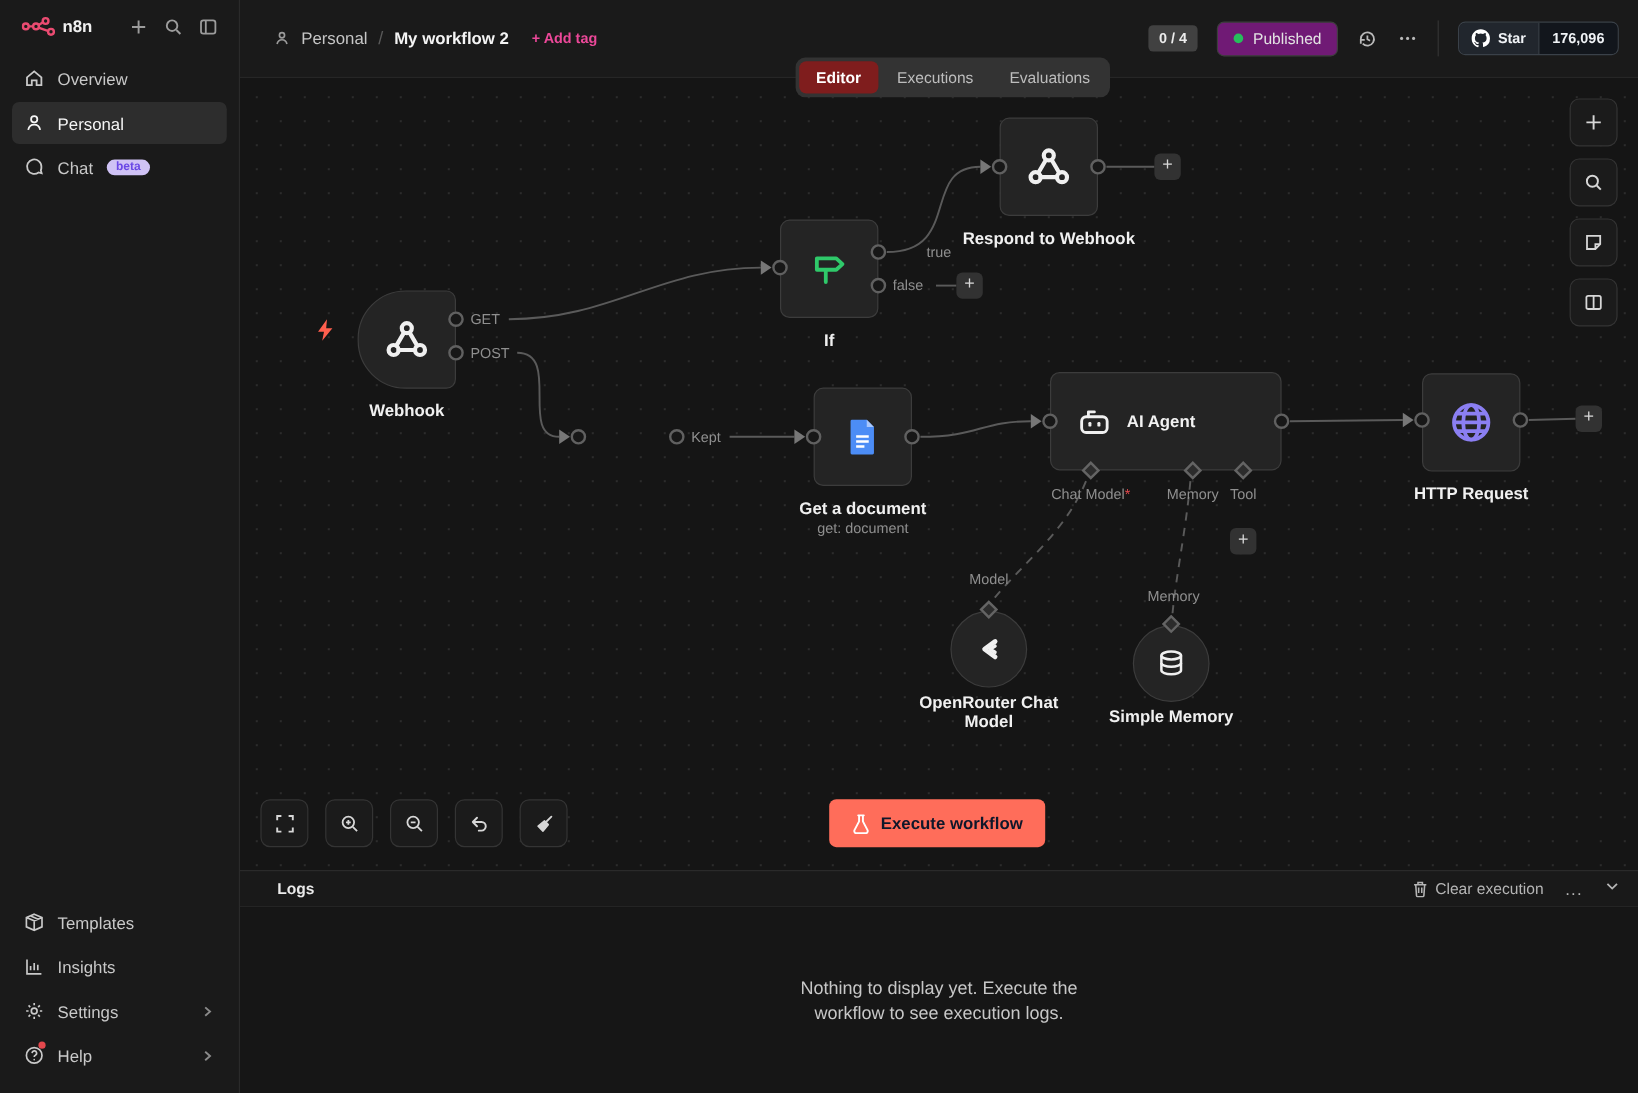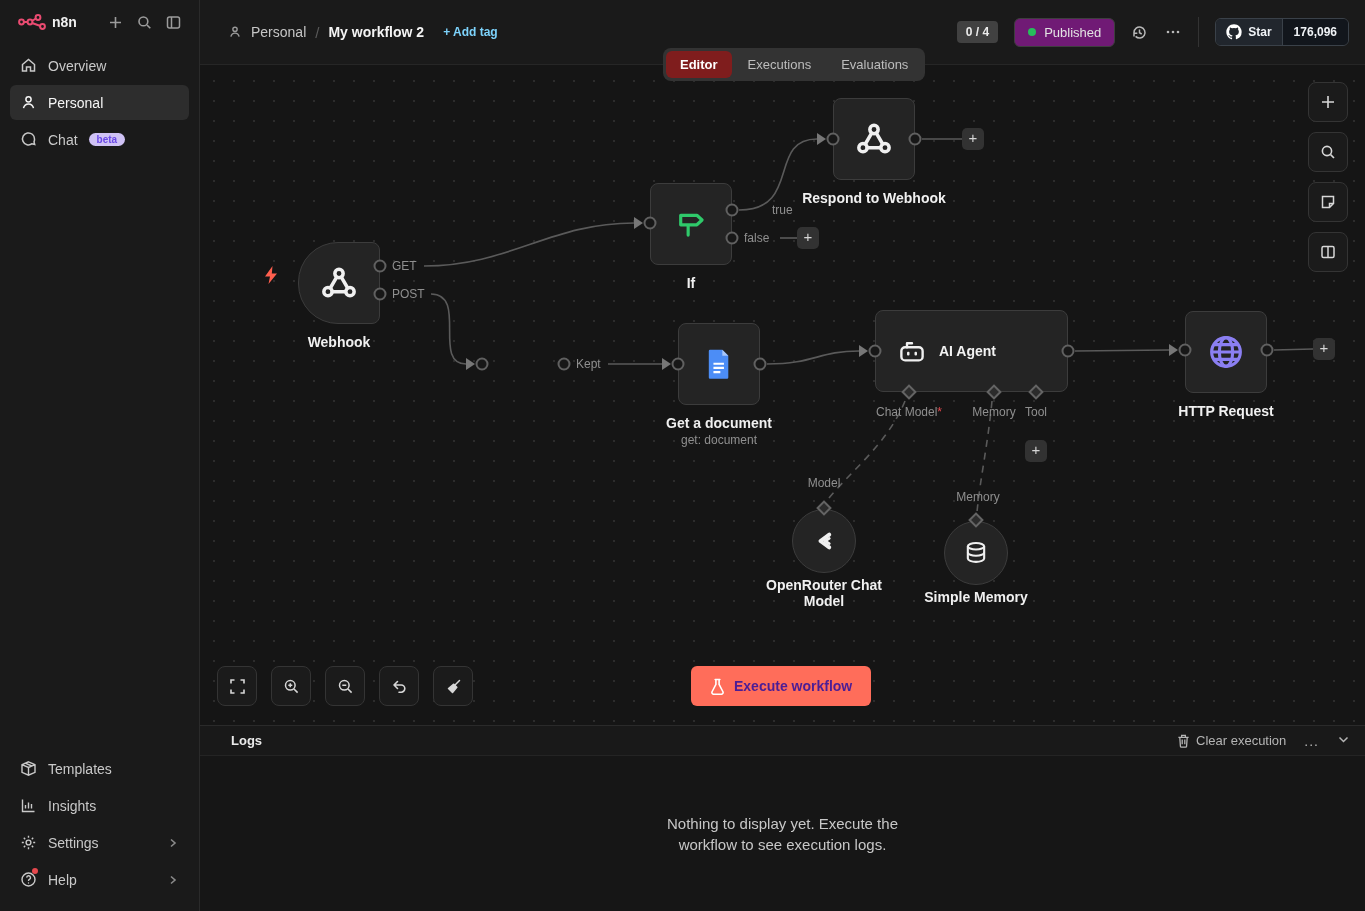--- a/index.html
+++ b/index.html
@@ -29,21 +29,21 @@
   
   .main { flex:1; display:flex; flex-direction:column; position:relative; }
 
   
   .topbar { height:65px; min-height:65px; background:#1a1a1a; display:flex; align-items:center;
     padding:0 16px 0 28px; border-bottom:1px solid #262626; }
   .crumbs { display:flex; align-items:center; gap:9px; }
   .crumb-proj { color:#c6c6c6; font-size:14px; }
   .crumb-sep { color:#5a5a5a; font-size:15px; }
   .crumb-title { color:#f4f4f4; font-size:14px; font-weight:700; }
-  .add-tag { color:#7dd3fc; font-size:12px; font-weight:600; margin-left:10px; cursor:pointer; }
+  .add-tag { color:#ec4899; font-size:12px; font-weight:600; margin-left:10px; cursor:pointer; }
   .topbar-right { margin-left:auto; display:flex; align-items:center; gap:16px; }
   .counter-badge { background:#414141; color:#ececec; font-size:12px; font-weight:700;
     border-radius:4px; padding:4px 9px; }
   .published-btn { display:flex; align-items:center; gap:8px; background:#701a75;
     border:1px solid #3e3e3e; border-radius:6px; padding:6px 13px; font-size:13px; color:#e3e3e3;
     cursor:pointer; }
   .pub-dot { width:8px; height:8px; border-radius:50%; background:#27bd5c; }
   .icon-btn { color:#b9b9b9; cursor:pointer; display:flex; align-items:center; }
   .vdiv { width:1px; height:30px; background:#333; }
   .star-widget { display:flex; border:1px solid #3a4149; border-radius:6px; overflow:hidden;
@@ -88,21 +88,21 @@
     transform:translate(-50%,-50%); cursor:pointer; }
   .bolt { position:absolute; z-index:2; color:#ff5f4e; }
   .round-label { position:absolute; color:#f0f0f0; font-size:14px; font-weight:700;
     text-align:center; transform:translateX(-50%); }
 
   
   .canvas-btn { position:absolute; z-index:10; width:40px; height:40px; background:#1b1b1b;
     border:1px solid #343434; border-radius:8px; display:flex; align-items:center;
     justify-content:center; color:#d7d7d7; cursor:pointer; }
   .execute-btn { position:absolute; z-index:10; left:491px; top:601px; height:40px;
-    background:#ff6d5a; border:none; border-radius:6px; color:#4c1d95; font-size:14px;
+    background:#ff6d5a; border:none; border-radius:6px; color:#0f172a; font-size:14px;
     font-weight:700; display:flex; align-items:center; gap:9px; padding:0 19px;
     cursor:pointer; font-family:inherit; }
 
   
   .logs-header { height:31px; min-height:31px; background:#191919; border-top:1px solid #2a2a2a;
     border-bottom:1px solid #242424; display:flex; align-items:center; padding:0 15px; }
   .logs-title { font-size:13px; font-weight:700; color:#eaeaea;margin-left:16px; }
   .logs-right { margin-left:auto; display:flex; align-items:center; gap:18px; color:#b5b5b5; }
   .clear-exec { display:flex; align-items:center; gap:6px; font-size:13px; cursor:pointer; }
   .logs-dots { font-size:14px; letter-spacing:1px; cursor:pointer; }

